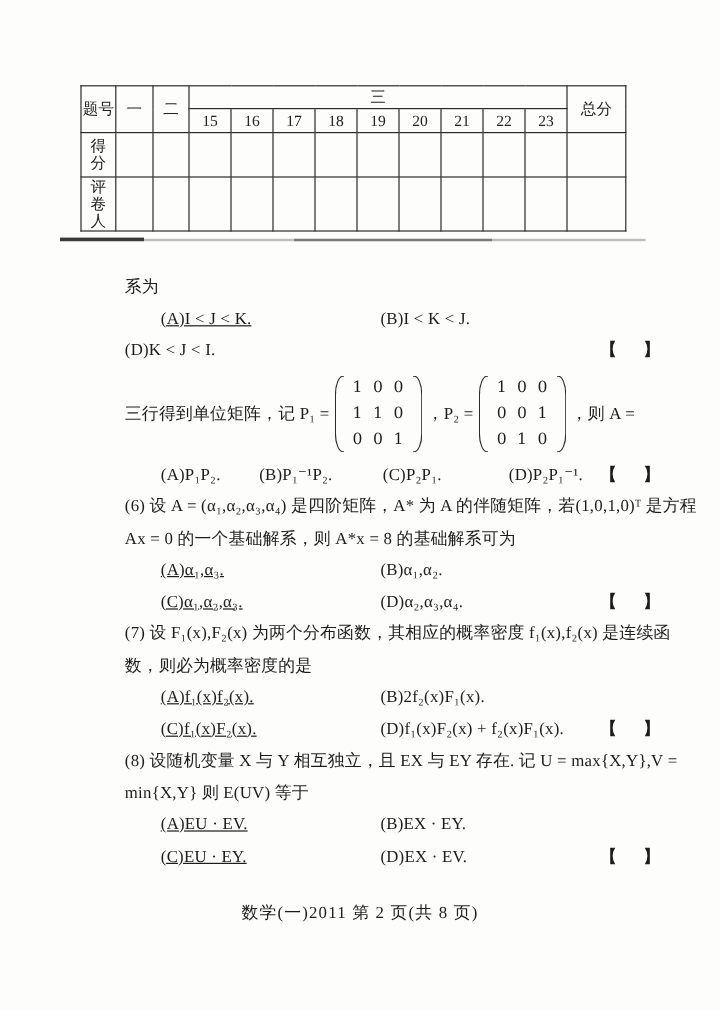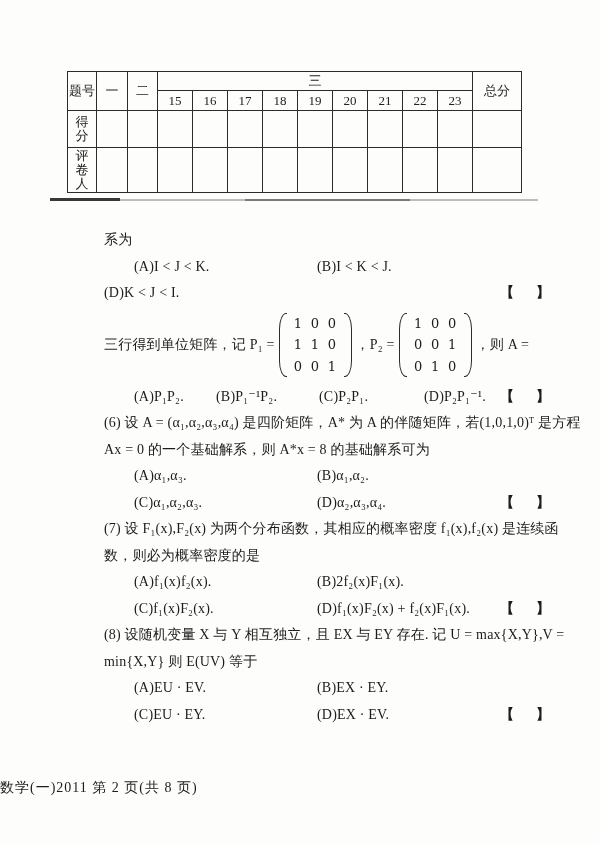--- a/index.html
+++ b/index.html
@@ -41,21 +41,21 @@
   .artifact::after  { content:""; position:absolute; left:195px; top:0; width:165px; height:2px; background:#7a7a7a; }
 
   
   .content {
     position:absolute; left:65px; top:227px; width:472px;
     font-size:14px; letter-spacing:0.2px;margin-left:39px;
   }
   .line { height:26.5px; line-height:26.5px; white-space:nowrap; }
 
   .optrow { display:flex; height:26.5px; line-height:26.5px; white-space:nowrap; }
-  .optrow .oA { margin-left:30px; width:183px; }
+  .optrow .oA { margin-left:30px; width:183px;text-decoration:underline; }
   .optrow .oB { }
   .optrow .br { margin-left:auto; margin-right:22px; font-weight:bold; letter-spacing:4px; }
 
   .optrow4 .s1 { margin-left:30px; width:82px; }
   .optrow4 .s2 { width:103px; }
   .optrow4 .s3 { width:105px; }
 
   
   .matrix-line { height:77px; display:flex; align-items:center; white-space:nowrap; }
   .matrix { display:inline-flex; align-items:stretch; height:64px; margin:0 4px; }
@@ -67,21 +67,21 @@
     grid-template-columns:repeat(3,17px);
     grid-auto-rows:21.3px;
     align-items:center; justify-items:center;
     font-size:13px; padding:0 3px;
     font-family:"DejaVu Serif","Liberation Serif",serif;
   }
 
   
   .footer {
     position:absolute; top:752px; left:0; width:100%;
-    text-align:left; font-size:14px; letter-spacing:1px;margin-top:27px;
+    text-align:center; font-size:14px; letter-spacing:1px;
   }
 </style>
 </head>
 <body>
 
 <div class="page">
 
   <table class="score">
     <tbody>
         <tr class="r-top">

